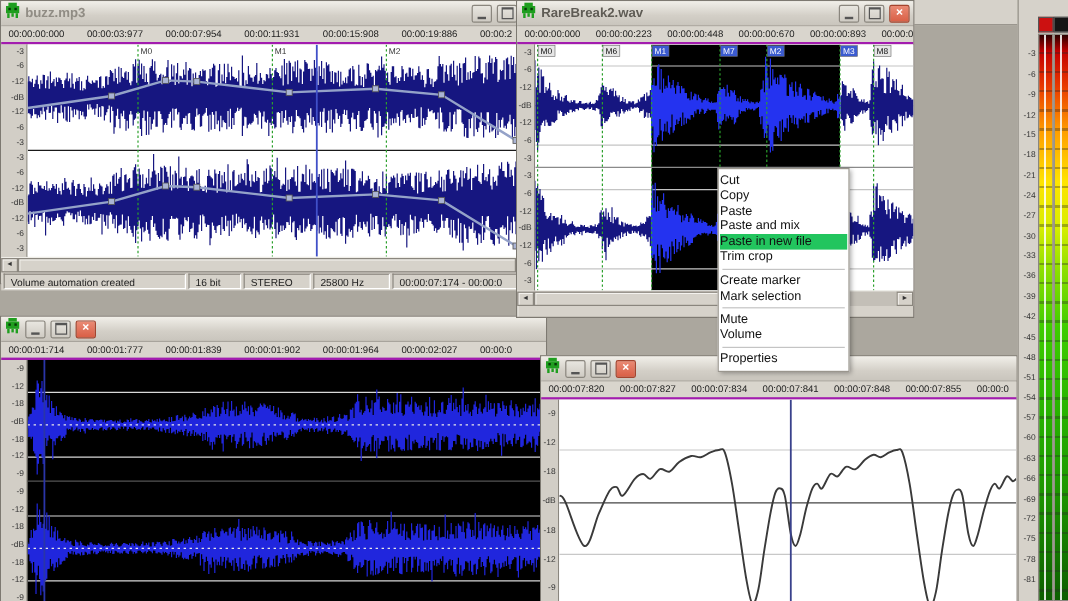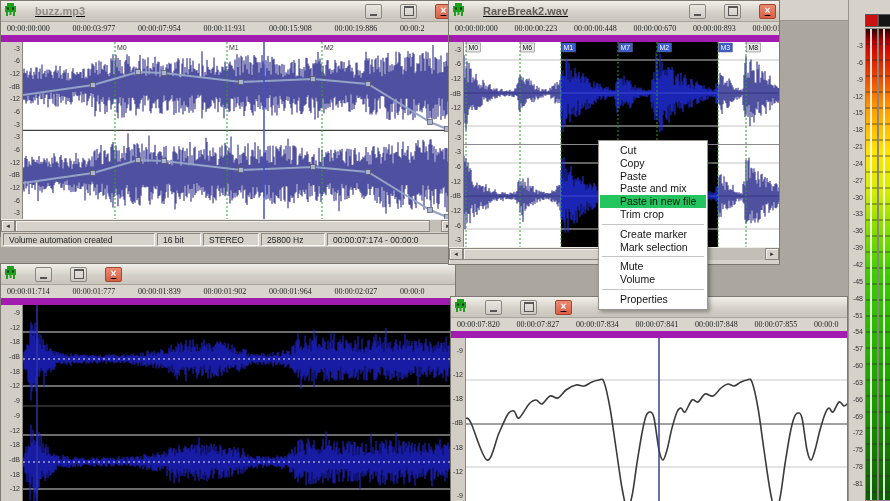--- a/index.html
+++ b/index.html
@@ -12,31 +12,31 @@
   .tlabel{font-size:11px;color:#222;margin-right:4px;}
   .tbutton{font-size:11px;color:#222;background:#d6d2ca;border:1px solid #444;
            box-shadow:inset 1px 1px 0 #f6f4f0, inset -1px -1px 0 #8a867e;
            padding:1px 8px;margin-right:6px;border-radius:2px;}
   .chk{width:10px;height:10px;background:#fff;border:1px solid #555;font-size:9px;line-height:9px;
        text-align:center;color:#111;font-weight:bold;margin-right:3px;}
   .tsep{width:2px;height:16px;border-left:1px solid #938f87;border-right:1px solid #fff;margin:0 5px;}
   .ticon{width:17px;height:16px;display:flex;align-items:center;justify-content:center;margin:0 1px;}
   
   .win{position:absolute;background:#d6d2ca;border:1px solid #7d7971;box-shadow:inset 1px 1px 0 #f2f0ea;box-sizing:border-box;}
-  .titlebar{height:20px;display:flex;align-items:center;gap:18px;padding:0 3px;
-            background:linear-gradient(#f1efe9,#d3cfc7 60%,#c9c5bd);border-bottom:1px solid #a8a49c;text-decoration:underline;}
+  .titlebar{height:20px;display:flex;align-items:center;gap:4px;padding:0 3px;
+            background:linear-gradient(#f1efe9,#d3cfc7 60%,#c9c5bd);border-bottom:1px solid #a8a49c;}
   .title{font-size:11px;font-weight:bold;color:#908c84;flex:1;white-space:nowrap;overflow:hidden;}
   .win.active .title{color:#5f5c55;}
   .tbtn{width:15px;height:13px;border:1px solid #8a867e;border-radius:2px;background:linear-gradient(#e8e6e0,#cfcbc3);
         display:flex;align-items:center;justify-content:center;font-size:9px;color:#444;line-height:1;}
   .tbtn.close{background:linear-gradient(#ea8a74,#d95f46);color:#fff;font-weight:bold;font-size:10px;border-color:#a4442e;}
   .minglyph{display:block;width:7px;height:2px;background:#555;margin-top:7px;}
   .maxglyph{display:block;width:8px;height:7px;border:1px solid #555;border-top:2px solid #555;}
-  .timeline{height:13px;background:#d9d5cd;border-bottom:7px solid #a21caf;display:flex;overflow:hidden;
-            padding-left:6px;align-items:center;font-family:Liberation Serif, serif;}
+  .timeline{height:13px;background:#d9d5cd;border-bottom:2px solid #a21caf;display:flex;overflow:hidden;
+            padding-left:6px;align-items:center;}
   .tl{font-size:8px;color:#222;width:65.5px;flex:none;white-space:nowrap;}
   #win-rare .tl,#win-s40 .tl{width:59.5px;}
   .midrow{display:flex;}
   .ruler{background:#d2cec6;border-right:1px solid #8a867e;display:flex;flex-direction:column;box-sizing:border-box;}
   .ruler.wide{width:22px;}
   .ruler.narrow{width:15px;}
   .rch{flex:1;display:flex;flex-direction:column;justify-content:space-around;align-items:flex-end;
        padding-right:2px;font-size:7px;color:#333;line-height:1;}
   .wavebox{position:relative;flex:1;overflow:hidden;background:#fff;}
   .wavebox svg{display:block;}
@@ -44,27 +44,27 @@
   .sbtn{width:12px;background:#d6d2ca;border:1px solid #8a867e;box-shadow:inset 1px 1px 0 #f4f2ee;
         font-size:6px;color:#333;display:flex;align-items:center;justify-content:center;}
   .strack{flex:1;position:relative;background:#c3bfb7;}
   .sthumb{position:absolute;top:0;bottom:0;background:#d6d2ca;border:1px solid #8a867e;box-shadow:inset 1px 1px 0 #f4f2ee;}
   .statusbar{height:13px;display:flex;align-items:stretch;font-size:8.5px;color:#222;background:#d6d2ca;padding:1px 2px;box-sizing:content-box;}
   .sseg{border:1px solid;border-color:#8a867e #ffffff #ffffff #8a867e;padding:0 5px;margin-right:2px;
         display:flex;align-items:center;white-space:nowrap;overflow:hidden;}
   .sseg.grow{flex:1;}
   
   #win-buzz{left:0;top:24;width:456px;height:237px;}
-  #win-rare{left:448px;top:24;width:332px;height:265px;z-index:5;}
+  #win-rare{left:430px;top:24;width:332px;height:265px;z-index:5;}
   #win-s060{left:0;top:263px;width:456px;height:320px;}
   #win-s40{left:450px;top:296px;width:398px;height:300px;z-index:6;}
   
   #ctxmenu{position:absolute;left:598px;top:140px;width:106px;background:#fff;border:1px solid #9a968e;
            box-shadow:2px 2px 4px rgba(0,0,0,.35);z-index:50;padding:3px 1px;}
-  .mi{height:12.8px;line-height:12.8px;padding-left:20px;font-size:10.5px;color:#111;white-space:nowrap;}
+  .mi{height:12.8px;line-height:12.8px;font-size:10.5px;color:#111;white-space:nowrap;}
   .mi.hl{background:#22c55e;}
   .msep{border-top:1px solid #c4c4c4;margin:3px 2px;}
   
   #meter{position:absolute;left:848px;top:0;width:42px;height:501px;background:#d6d2ca;border-left:1px solid #97938b;box-sizing:border-box;z-index:8;}
   #meter-labels{position:absolute;left:0;top:42px;bottom:14px;width:14px;display:flex;flex-direction:column;
                 justify-content:space-between;align-items:flex-end;font-size:7px;color:#333;line-height:1;}
   .clipbox{position:absolute;top:14px;width:11px;height:11px;border:1px solid #555;}
   #clip-l{left:16px;background:#cc1111;}
   #clip-r{left:29px;background:#151515;}
   .mbar{position:absolute;top:28px;bottom:0;width:11px;

